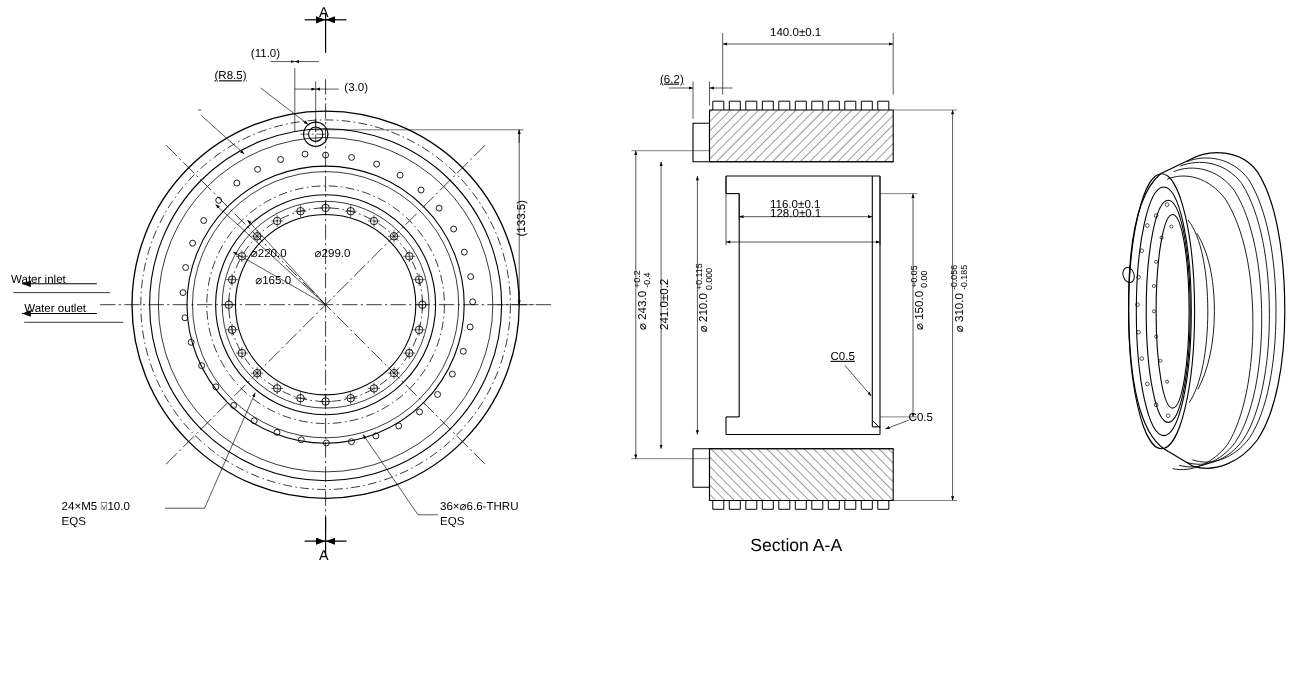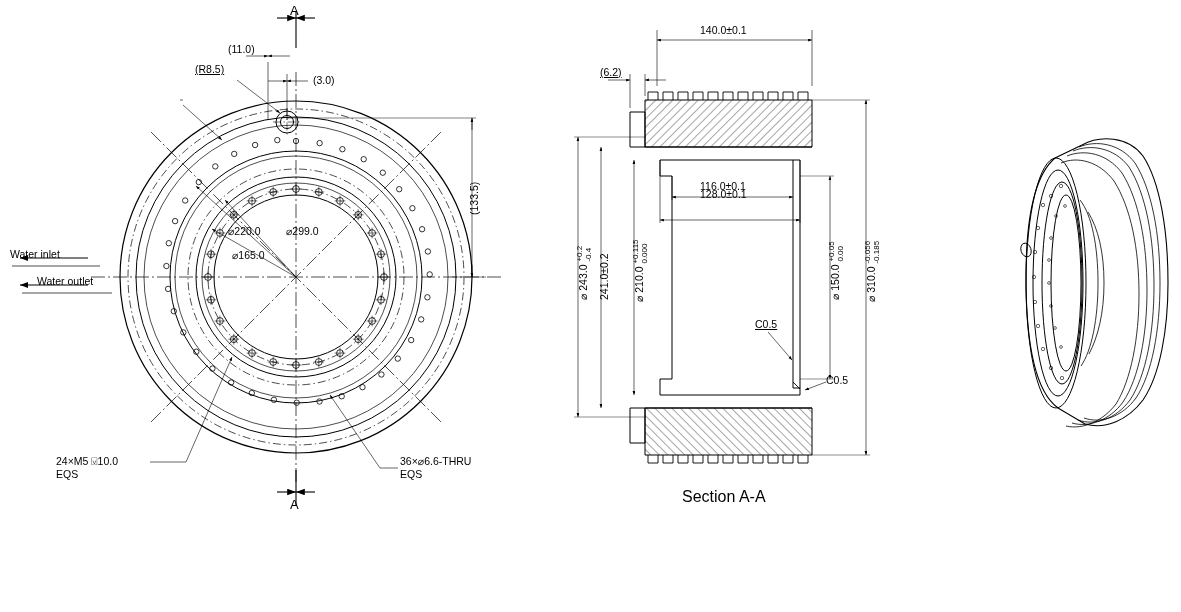--- a/index.html
+++ b/index.html
@@ -492,21 +492,21 @@
 
 
   <div class="lbl" style="left:195px; top:63px;"><span class="u">(R8.5)</span></div>
 
   <div class="lbl" style="left:228px; top:43px;"><span>(11.0)</span></div>
   <div class="lbl" style="left:313px; top:74px;"><span>(3.0)</span></div>
 
   <div class="lbl rot90" style="left:468px; top:215px;"><span>(133.5)</span></div>
 
   <div class="lbl" style="left:10px; top:248px;"><span>Water inlet</span></div>
-  <div class="lbl" style="left:22px; top:275px;margin-left:15px;"><span>Water outlet</span></div>
+  <div class="lbl" style="left:22px; top:275px;"><span>Water outlet</span></div>
 
   <div class="lbl" style="left:232px; top:249px;"><span>⌀165.0</span></div>
   <div class="lbl" style="left:228px; top:225px;"><span>⌀220.0</span></div>
   <div class="lbl" style="left:286px; top:225px;"><span>⌀299.0</span></div>
 
   <div class="lbl" style="left:56px; top:455px;"><span>24×M5 ⍌10.0
 EQS</span></div>
   <div class="lbl" style="left:400px; top:455px;"><span>36×⌀6.6-THRU
 EQS</span></div>
 

